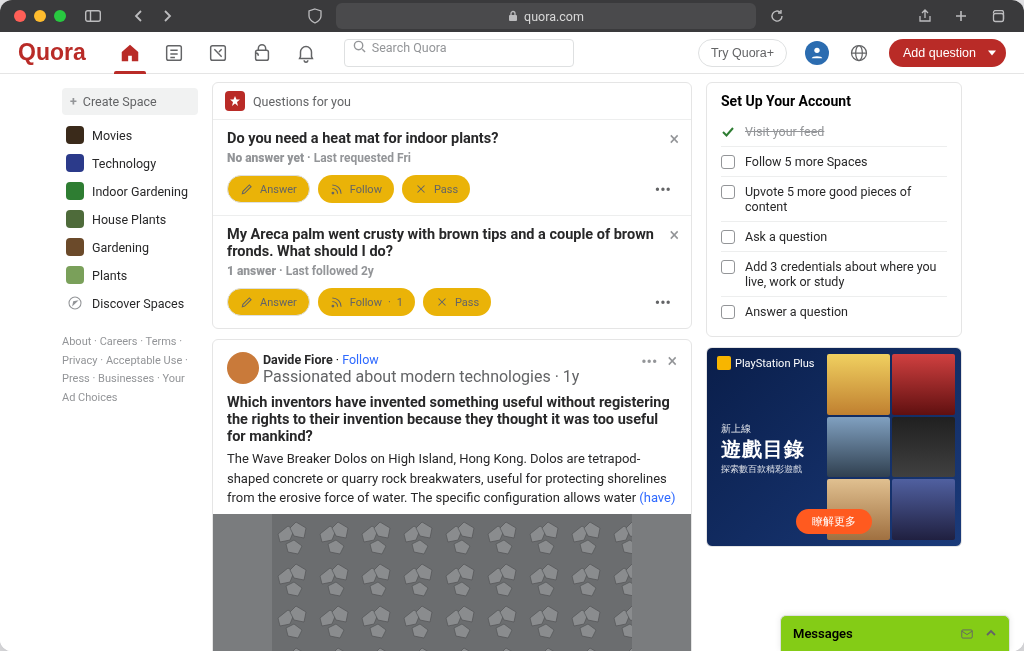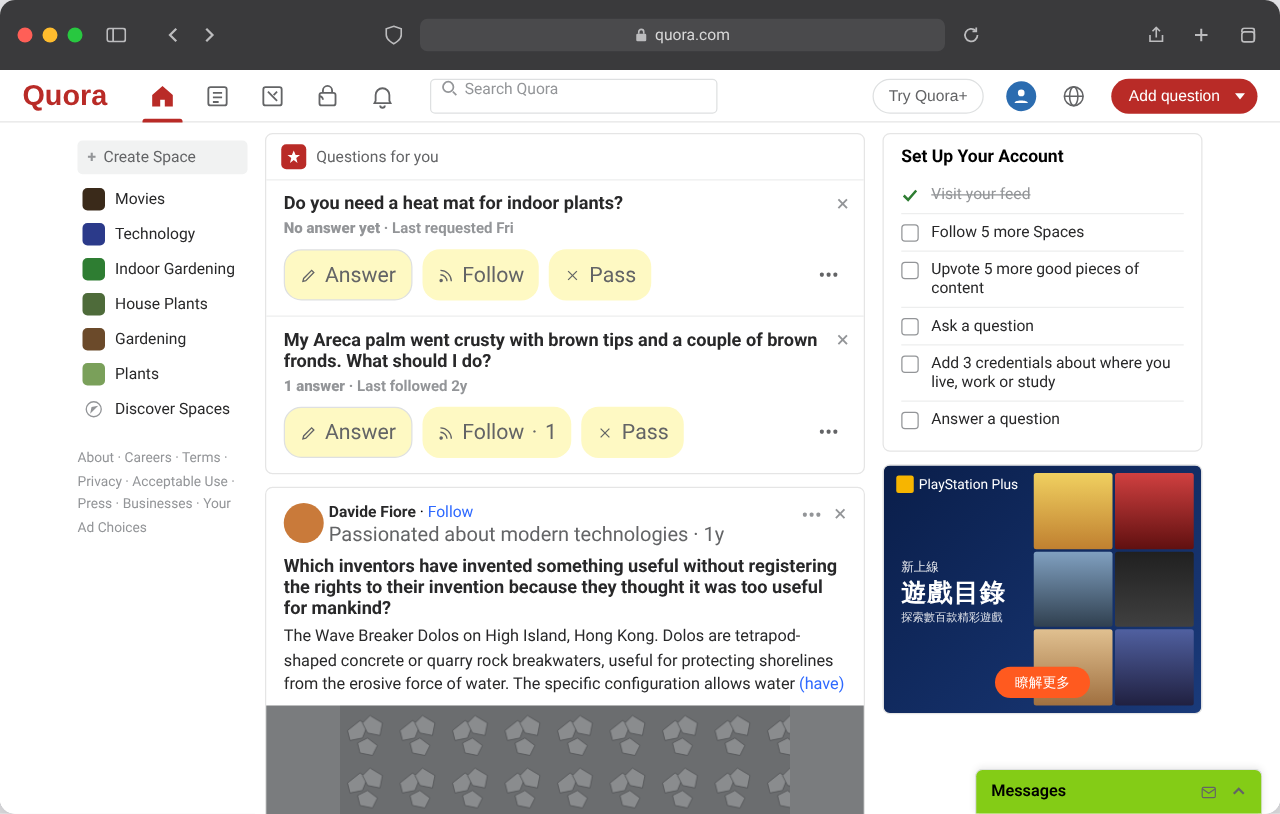--- a/index.html
+++ b/index.html
@@ -1,18 +1,18 @@
 <!DOCTYPE html>
 <html><head>
 <meta charset="utf-8">
 <style>
   * { box-sizing: border-box; margin: 0; padding: 0; }
   body { font-family: -apple-system, BlinkMacSystemFont, "Segoe UI", Roboto, Helvetica, Arial, sans-serif; background:#e9e9ec; }
   .mac-window { width:1024px; height:651px; margin:0 auto; background:#fff; border-radius:12px; overflow:hidden; box-shadow:0 12px 40px rgba(0,0,0,.25); display:flex; flex-direction:column; position:relative;}
-  .titlebar { height:56px; background:#3a3a3c; display:flex; align-items:center; padding:0 14px; gap:14px; color:#ddd; }
+  .titlebar { height:32px; background:#3a3a3c; display:flex; align-items:center; padding:0 14px; gap:14px; color:#ddd; }
   .traffic { display:flex; gap:8px; }
   .dot { width:12px; height:12px; border-radius:50%; }
   .dot.red{background:#ff5f57;} .dot.yellow{background:#febc2e;} .dot.green{background:#28c840;}
   .tb-btn { width:26px; height:22px; border-radius:5px; display:flex; align-items:center; justify-content:center; color:#bcbcbe; }
   .nav-arrows{ display:flex; gap:2px; margin-left:6px;}
   .url-area{ flex:1; display:flex; align-items:center; justify-content:center; gap:8px; margin:0 10px;}
   .shield{ width:26px; display:flex; justify-content:center;}
   .url-bar{ flex:1; max-width:420px; height:26px; background:#4a4a4c; border-radius:6px; display:flex; align-items:center; justify-content:center; color:#d8d8d8; font-size:12.5px; gap:6px;}
   .tb-right{ display:flex; gap:10px;}
   svg{ display:block;}
@@ -42,21 +42,21 @@
   .footer-links{ margin-top:16px; font-size:11px; color:#939598; line-height:1.7;}
   .footer-links span{ cursor:pointer;}
 
   .card{ border:1px solid #e5e5e5; border-radius:6px; background:#fff; margin-bottom:10px;}
   .q-for-you{ display:flex; align-items:center; gap:8px; padding:8px 12px; border-bottom:1px solid #edeeee; font-size:12.5px; color:#636466;}
   .q-badge{ width:20px; height:20px; border-radius:4px; background:#b92b27; color:#fff; display:flex; align-items:center; justify-content:center;}
   .q-block{ padding:10px 14px 12px; position:relative;}
   .q-title{ font-weight:700; font-size:14.5px; color:#282829; margin-bottom:4px; padding-right:20px;}
   .q-meta{ font-size:12px; color:#939598; margin-bottom:10px;font-weight:bold;}
   .q-actions{ display:flex; gap:8px; align-items:center;}
-  .pill{ height:41px; border:1px solid #dee0e1; border-radius:14px; padding:0 12px; display:flex; align-items:center; gap:6px; font-size:17px; color:#636466; background:#fef9c3; cursor:pointer;}
+  .pill{ height:28px; border:1px solid #dee0e1; border-radius:14px; padding:0 12px; display:flex; align-items:center; gap:6px; font-size:11px; color:#636466; background:#eab308; cursor:pointer;}
   .close-x{ position:absolute; top:10px; right:12px; color:#939598; cursor:pointer; font-size:18px; line-height:1;}
   .more-dots{ margin-left:auto; color:#636466; cursor:pointer; padding:4px 6px;}
   .divider{ height:1px; background:#edeeee; margin:0;}
 
   .post-head{ display:flex; gap:4px; padding:12px 14px 0; position:relative;}
   .post-avatar{ width:32px; height:32px; border-radius:50%; background:#c97a3a; flex-shrink:0;}
   .post-user{ font-size:12.5px;}
   .post-user .name{ font-weight:700; color:#282829;}
   .post-user .follow{ color:#2e69ff; cursor:pointer;}
   .post-user .bio{ color:#636466; font-size:16px;text-align:center;}

